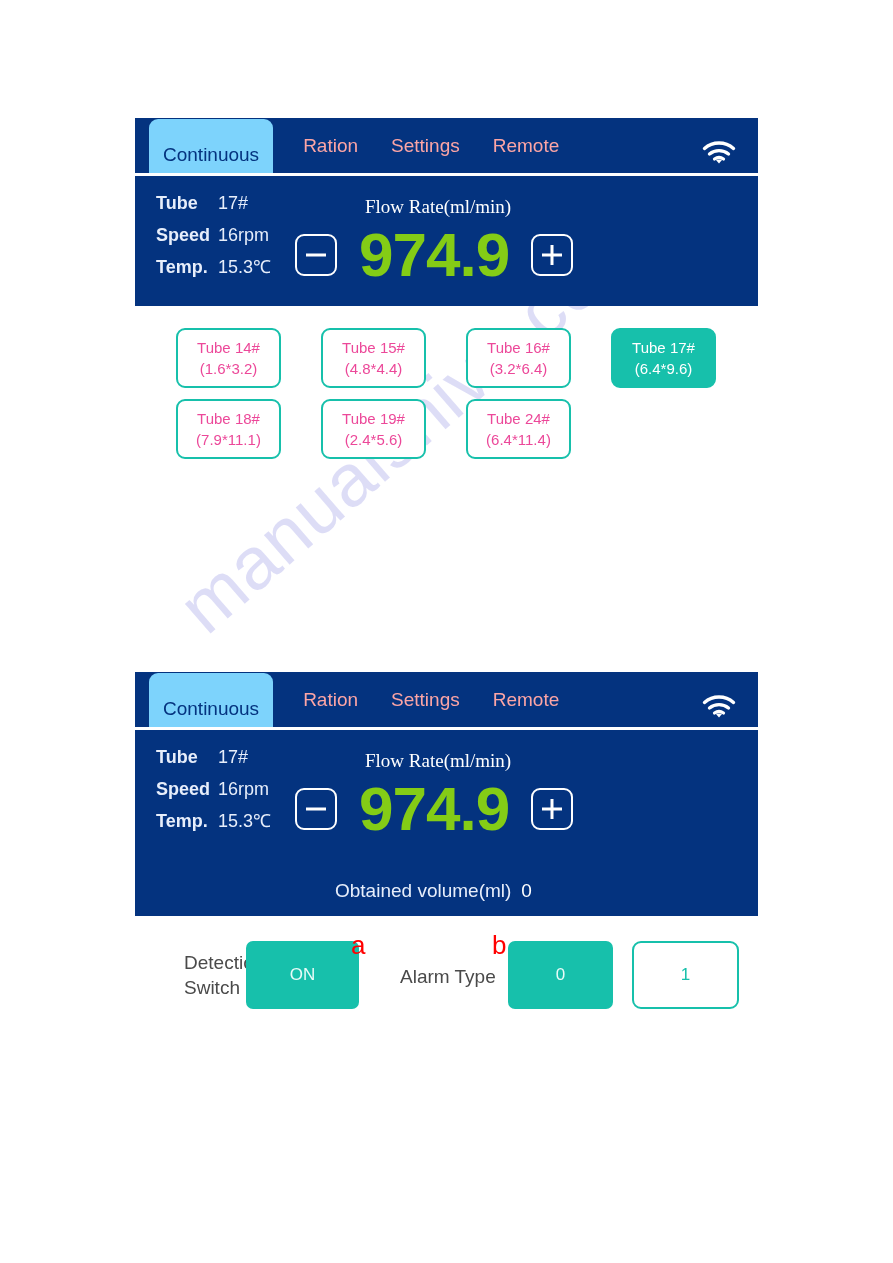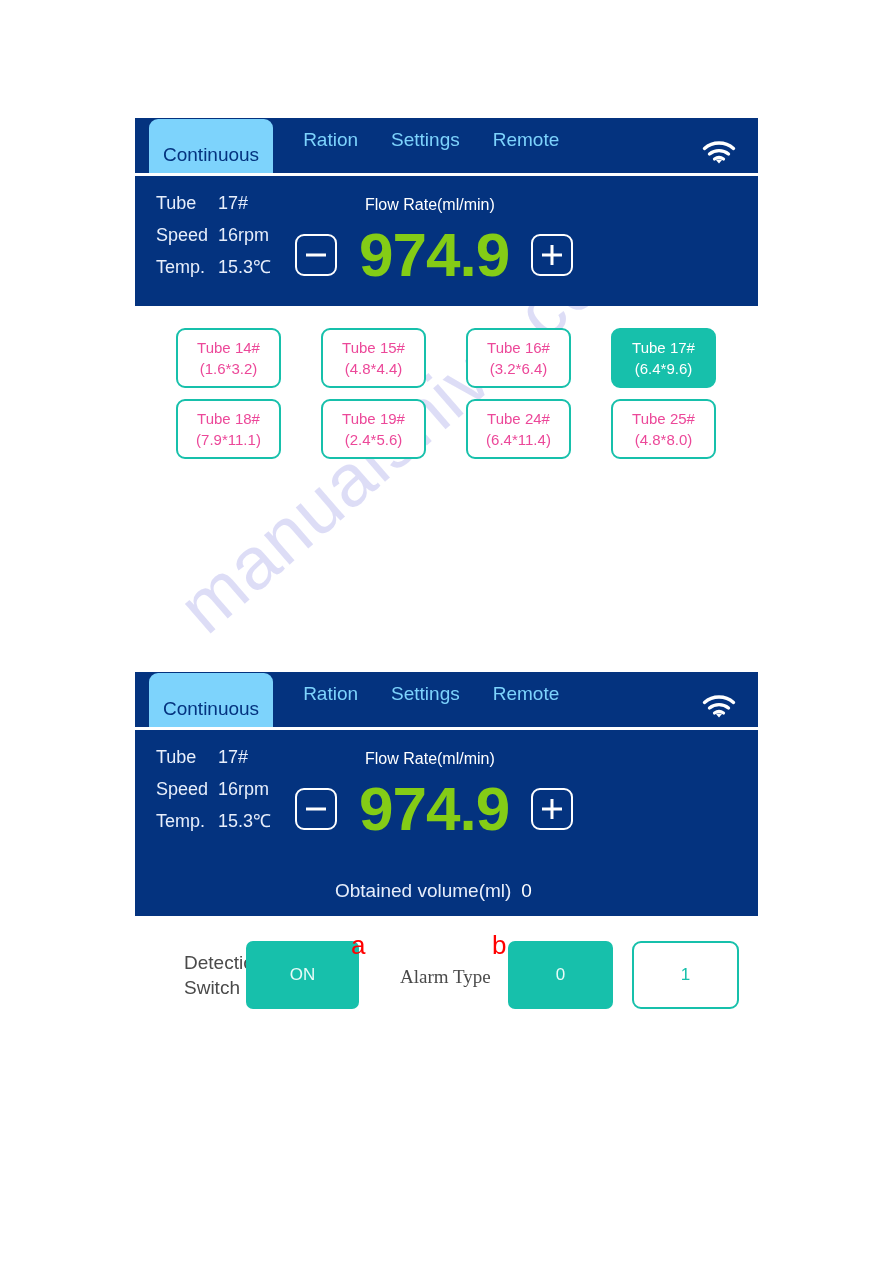--- a/index.html
+++ b/index.html
@@ -55,22 +55,22 @@
   .tabbar {
     position: relative;
     height: 55px;
     background: #04337f;
     display: flex;
     align-items: flex-end;
     box-sizing: border-box;
   }
   .tab {
     font-size: 19px;
-    color: #7dd3fc;
-    padding: 0 0 24px 0;
+    color: #fca5a5;
+    padding: 0 0 18px 0;
     line-height: 1;
     box-sizing: border-box;
     white-space: nowrap;
   }
   .tab.t-continuous {
     background: #7dd3fc;
     color: #04337f;
     border-radius: 9px 9px 0 0;
     padding: 26px 14px 9px 14px;
     margin-left: 14px;
@@ -102,29 +102,30 @@
 
   .readouts {
     position: absolute;
     left: 21px;
     top: 11px;
     color: #e7eefb;
     font-size: 18px;
     line-height: 32px;
     white-space: nowrap;
   }
-  .readouts .rlabel { display: inline-block; min-width: 62px; }
+  .readouts .rlabel { display: inline-block; min-width: 62px; font-weight: bold; }
 
   .flow-label {
     position: absolute;
     left: 230px;
     top: 20px;
     color: #ffffff;
-    font-size: 16px;
-    white-space: nowrap;
+    font-size: 19px;
+    white-space: nowrap;
+    font-family: Liberation Serif, serif;
   }
 
   .flow-row {
     position: absolute;
     left: 160px;
     top: 53px;
     display: flex;
     align-items: center;
   }
   .pm-btn {
@@ -218,21 +219,21 @@
     height: 78px;
     z-index: 10;
   }
   .ctl-label {
     position: absolute;
     color: #4a4a4a;
     font-size: 19px;
     line-height: 25px;
   }
   .lbl-detection { left: 21px; top: 12px; width: 92px; margin-left: 28px; }
-  .lbl-alarm     { left: 265px; top: 26px; white-space: nowrap; font-family: Liberation Serif, serif; }
+  .lbl-alarm     { left: 265px; top: 26px; white-space: nowrap; }
 
   .solid-btn {
     position: absolute;
     background: #17c0ab;
     border-radius: 7px;
     color: #e8fbf8;
     font-size: 17px;
     display: flex;
     align-items: center;
     justify-content: center;
@@ -339,24 +340,20 @@
     <span>(7.9*11.1)</span>
   </div>
   <div class="tube-btn">
     <span>Tube  19#</span>
     <span>(2.4*5.6)</span>
   </div>
   <div class="tube-btn">
     <span>Tube  24#</span>
     <span>(6.4*11.4)</span>
   </div>
-  <div class="tube-btn">
-    <span>Tube  25#</span>
-    <span>(4.8*8.0)</span>
-  </div>
 </div>
 
 <div class="device device-two">
 
   <div class="tabbar">
     <div class="tab t-continuous">Continuous</div>
     <div class="tab t-ration">Ration</div>
     <div class="tab t-settings">Settings</div>
     <div class="tab t-remote">Remote</div>
     <div class="wifi-wrap">

